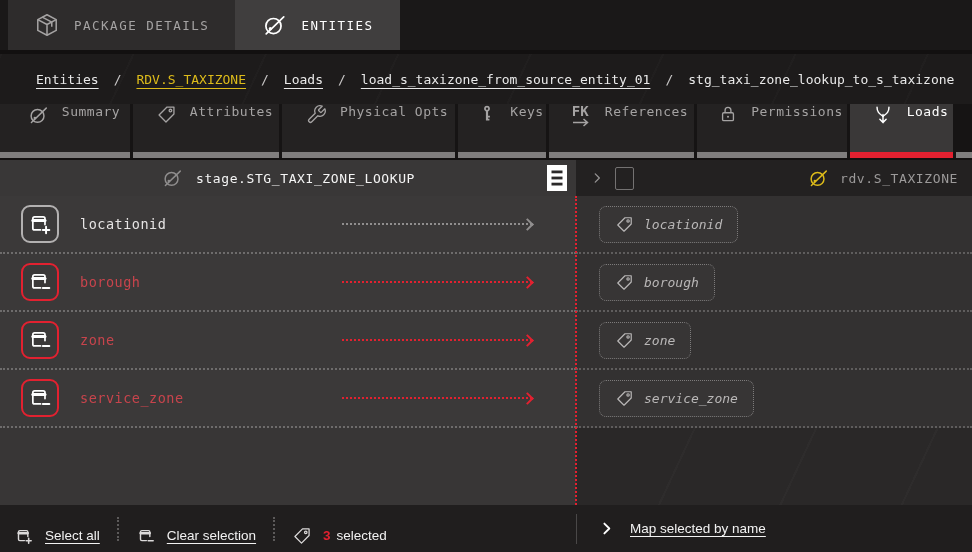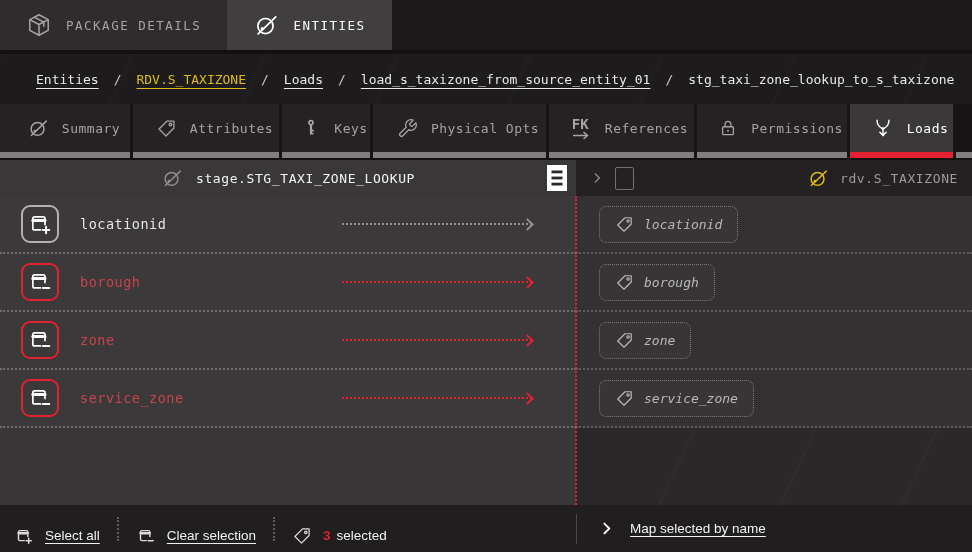--- a/index.html
+++ b/index.html
@@ -1,42 +1,42 @@
 <!DOCTYPE html>
 <html style="--red: #e32130; --yellow: #ddbb1a;"><head>
 <meta charset="utf-8">
 <style>
   * { margin:0; padding:0; box-sizing:border-box; }
   html,body { width:972px; height:552px; overflow:hidden; background:#141212; }
   body { font-family:"DejaVu Sans Mono","Liberation Mono",monospace; }
   .app { width:972px; height:552px; display:flex; flex-direction:column; background:#141212; }
 
   
-  .topbar { height:50px; background:#1a1818; display:flex; flex:none; }
+  .topbar { height:50px; background:#1a1818; display:flex; flex:none;padding-left:8px; }
   .top-tab { display:flex; align-items:center; gap:14px; padding:0 26px; background:#2e2c2c;
              color:#a5a3a3; font-size:12.5px; letter-spacing:1.5px; cursor:pointer; }
   .top-tab.active { background:#403e3e; color:#ffffff; }
   .top-tab svg { flex:none; }
 
   .strip1 { height:4px; background:#121010; flex:none; }
   .strip2 { height:2px; background:#121010; flex:none; }
 
   
   .breadcrumb { height:50px; background:#1d1b1b; display:flex; align-items:center; gap:15px;
                 padding:0 36px; font-size:13px; color:#e9e9e9; flex:none;
                 background-image:repeating-linear-gradient(115deg, rgba(255,255,255,0.015) 0 2px, transparent 2px 120px); }
   .crumb { text-decoration:underline; text-underline-offset:4px; text-decoration-thickness:1px;
            white-space:nowrap; cursor:pointer; }
   .crumb.yellow { color:var(--yellow); }
   .crumb.current { text-decoration:none; cursor:default;text-align:center; }
   .crumb-sep { color:#c9c7c7; }
 
   
   .tabbar { height:54px; background:#161414; display:flex; gap:3px; flex:none; }
-  .tab { display:flex; align-items:center; justify-content:center; gap:13px; background:#242222;
+  .tab { display:flex; align-items:flex-start; justify-content:center; gap:13px; background:#242222;
          color:#a5a3a3; font-size:13px; letter-spacing:0.5px; border-bottom:6px solid #807e7e;
          cursor:pointer; flex:none;padding-left:17px; }
   .tab.active { background:#3a3838; color:#ffffff; border-bottom-color:var(--red); }
   .tab-fill { flex:1; border-bottom:6px solid #807e7e; }
   .tab svg { flex:none; }
   .fk-glyph { display:flex; flex-direction:column; align-items:flex-start; line-height:1; }
   .fk-glyph .fk-txt { font-size:14px; font-weight:bold; letter-spacing:0; }
 
   
   .mapping { height:345px; display:flex; position:relative; flex:none; }
@@ -148,31 +148,31 @@
       </svg>
       <span>Summary</span>
     </div>
     <div class="tab" style="width:146px">
       <svg width="21" height="21" viewBox="0 0 24 24" fill="none" stroke="currentColor" stroke-width="1.5" stroke-linejoin="round">
         <path d="M12.6 3.5 H20.5 V11.4 L11.4 20.5 L3.5 12.6 Z"></path>
           <circle cx="16.5" cy="7.5" r="1.5"></circle>
       </svg>
       <span>Attributes</span>
     </div>
+    <div class="tab" style="width:173px">
+      <svg width="21" height="21" viewBox="0 0 24 24" fill="none" stroke="currentColor" stroke-width="1.5" stroke-linejoin="round">
+        <path d="M14.7 6.3a1 1 0 0 0 0 1.4l1.6 1.6a1 1 0 0 0 1.4 0l3.77-3.77a6 6 0 0 1-7.94 7.94l-6.91 6.91a2.12 2.12 0 0 1-3-3l6.91-6.91a6 6 0 0 1 7.94-7.94l-3.76 3.76z"></path>
+      </svg>
+      <span>Physical Opts</span>
+    </div>
     <div class="tab" style="width:88px">
       <svg width="20" height="20" viewBox="0 0 24 24" fill="currentColor">
         <path d="M12 2a3.6 3.6 0 0 1 1.3 6.95V14.2h2.2v2h-2.2v1.6h1.6v2.1h-4.2V8.95A3.6 3.6 0 0 1 12 2zm0 2.2a1.4 1.4 0 1 0 0 2.8 1.4 1.4 0 0 0 0-2.8z"></path>
       </svg>
       <span>Keys</span>
-    </div>
-    <div class="tab" style="width:173px">
-      <svg width="21" height="21" viewBox="0 0 24 24" fill="none" stroke="currentColor" stroke-width="1.5" stroke-linejoin="round">
-        <path d="M14.7 6.3a1 1 0 0 0 0 1.4l1.6 1.6a1 1 0 0 0 1.4 0l3.77-3.77a6 6 0 0 1-7.94 7.94l-6.91 6.91a2.12 2.12 0 0 1-3-3l6.91-6.91a6 6 0 0 1 7.94-7.94l-3.76 3.76z"></path>
-      </svg>
-      <span>Physical Opts</span>
     </div>
     <div class="tab" style="width:145px">
       <span class="fk-glyph">
         <span class="fk-txt">FK</span>
         <svg width="20" height="9" viewBox="0 0 20 9" fill="none" stroke="currentColor" stroke-width="1.5">
           <path d="M1 4.5 H15 M11.5 1 L15.5 4.5 L11.5 8"></path>
         </svg>
       </span>
       <span>References</span>
     </div>

